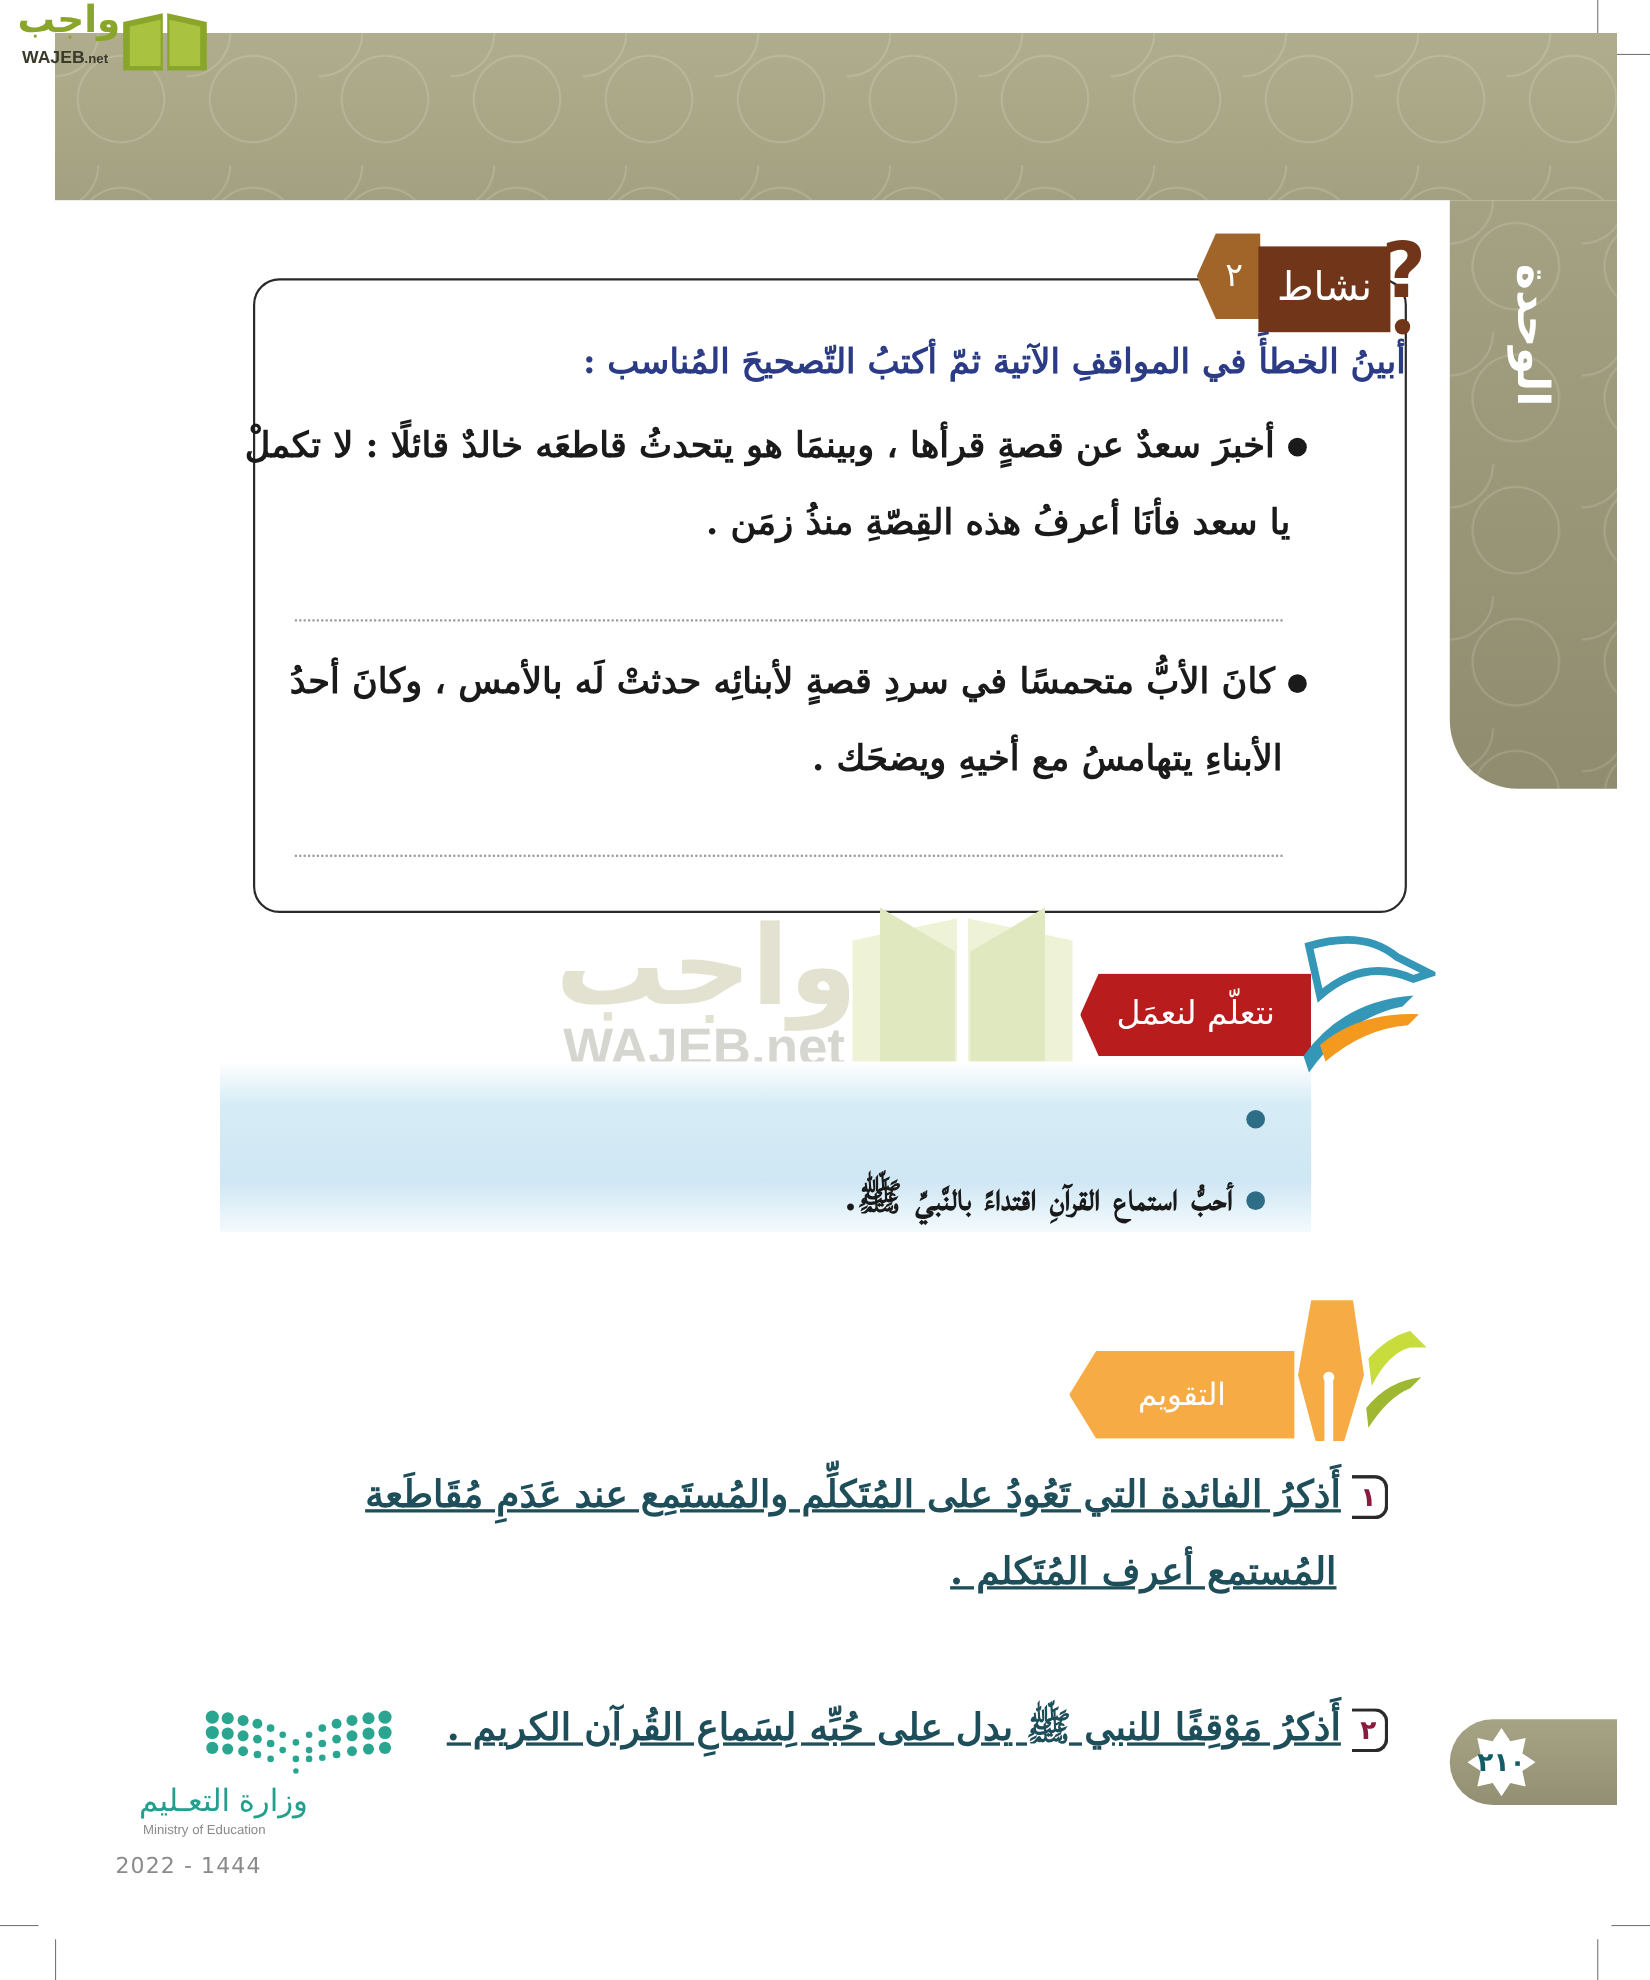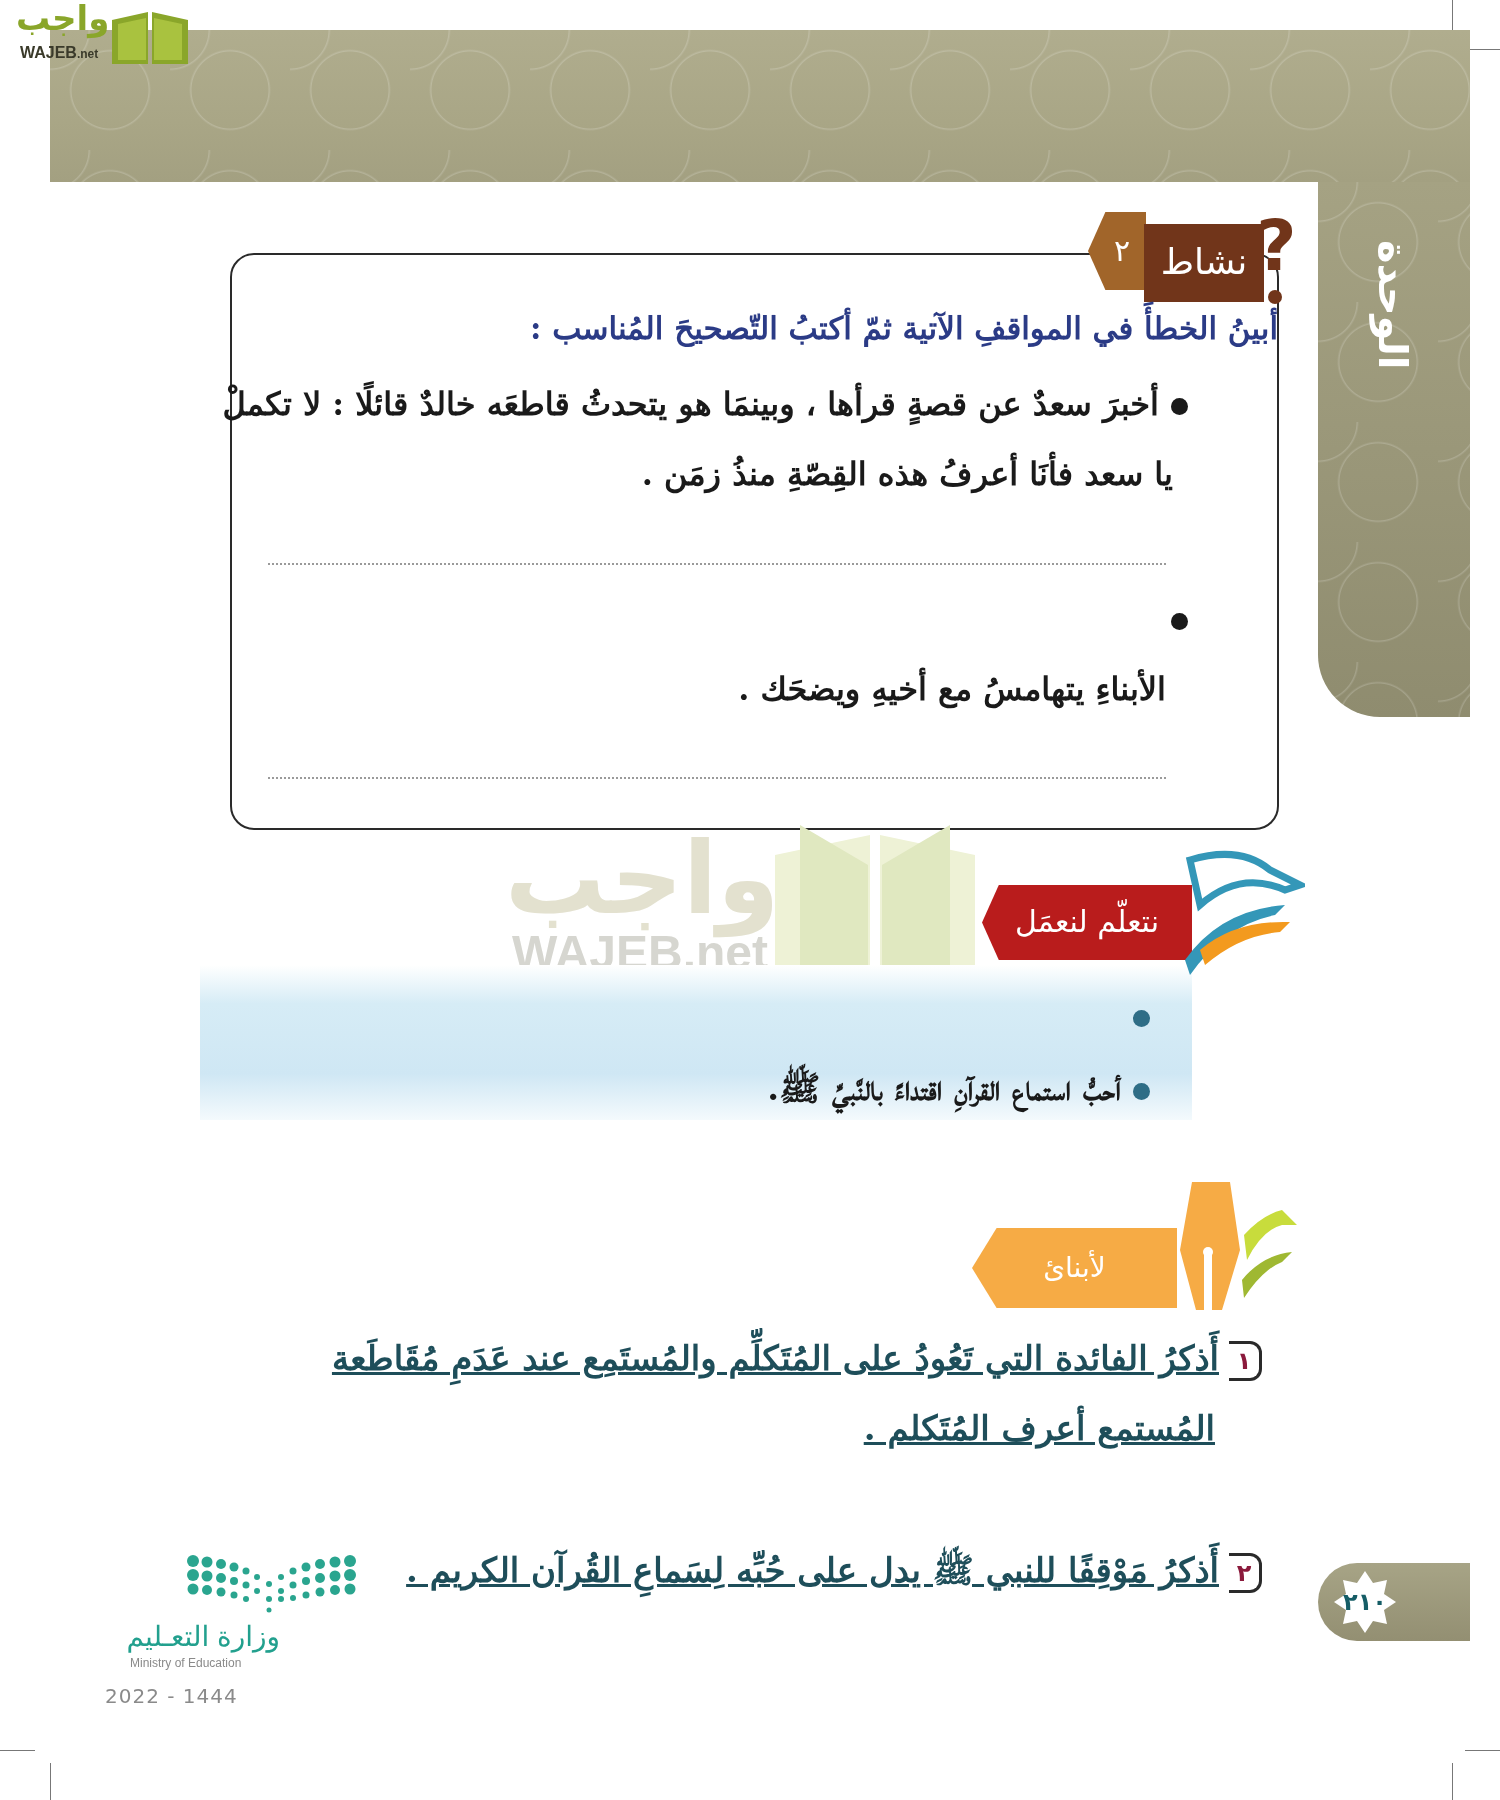--- a/index.html
+++ b/index.html
@@ -129,21 +129,21 @@
 
 <div class="abs rtl instruction">أبينُ الخطأَ في المواقفِ الآتية ثمّ أكتبُ التّصحيحَ المُناسب :</div>
 
 <div class="abs rtl bullet-line" style="right:312px;top:385px;width:1000px;">
   <span class="bullet-dot"></span><span>أخبرَ سعدٌ عن قصةٍ قرأها ، وبينمَا هو يتحدثُ قاطعَه خالدٌ قائلًا : لا تكملْ</span>
 </div>
 <div class="abs rtl bullet-line" style="right:327px;top:455px;width:900px;">يا سعد فأنَا أعرفُ هذه القِصّةِ منذُ زمَن .</div>
 <div class="abs dots" style="left:268px;top:563px;width:898px;"></div>
 
 <div class="abs rtl bullet-line" style="right:312px;top:600px;width:1000px;">
-  <span class="bullet-dot"></span>
+  <span class="bullet-dot"></span><span>كانَ الأبُّ متحمسًا في سردِ قصةٍ لأبنائِه حدثتْ لَه بالأمس ، وكانَ أحدُ</span>
 </div>
 <div class="abs rtl bullet-line" style="right:334px;top:670px;width:900px;">الأبناءِ يتهامسُ مع أخيهِ ويضحَك .</div>
 <div class="abs dots" style="left:268px;top:777px;width:898px;"></div>
 
 <div class="abs wm-ar">واجب</div>
 <div class="abs wm-en"><span>WAJEB</span><span>.net</span></div>
 <svg class="abs wm-book" viewBox="0 0 210 165">
   <path d="M5 40 L100 20 L100 165 L5 165 Z" fill="#eef2d6"></path>
   <path d="M110 20 L205 40 L205 165 L110 165 Z" fill="#eef2d6"></path>
   <path d="M30 10 L98 50 L98 150 L30 150 Z" fill="#e0e8c0"></path>
@@ -158,21 +158,21 @@
   <path d="M20 100 Q55 70 110 72 L100 82 Q60 85 25 115 Z" fill="#f39a1e"></path>
 </svg>
 <div class="abs rtl learn-item" style="right:350px;top:995px;width:800px;">
   <span class="learn-dot"></span>
 </div>
 <div class="abs rtl learn-item" style="right:350px;top:1068px;width:800px;">
   <span class="learn-dot"></span><span>أحبُّ استماع القرآنِ اقتداءً بالنَّبيِّ ﷺ.</span>
 </div>
 
 <div class="abs assess-wrap">
-  <div class="assess-badge">لأبنائ</div>
+  <div class="assess-badge">التقويم</div>
   <svg style="position:absolute;left:180px;top:0;" width="150" height="140" viewBox="0 0 150 140">
     <path d="M40 2 L78 2 L88 70 L70 130 L60 130 L60 75 Q60 68 56 68 Q52 68 52 75 L52 130 L44 130 L28 70 Z" fill="#f6ab45"></path>
     <circle cx="56" cy="72" r="5" fill="#ffffff"></circle>
     <path d="M92 55 Q110 35 130 30 L145 45 L130 45 Q110 50 95 80 Z" fill="#c8dc3c"></path>
     <path d="M90 100 Q110 75 140 72 L130 82 Q110 90 92 118 Z" fill="#9fb832"></path>
   </svg>
 </div>
 
 <div class="abs rtl q-text" style="right:238px;top:1338px;width:1000px;">
   <span class="q-num">١</span><span>أَذكرُ الفائدة التي تَعُودُ على المُتَكلِّم والمُستَمِع عند عَدَمِ مُقَاطَعة</span>

